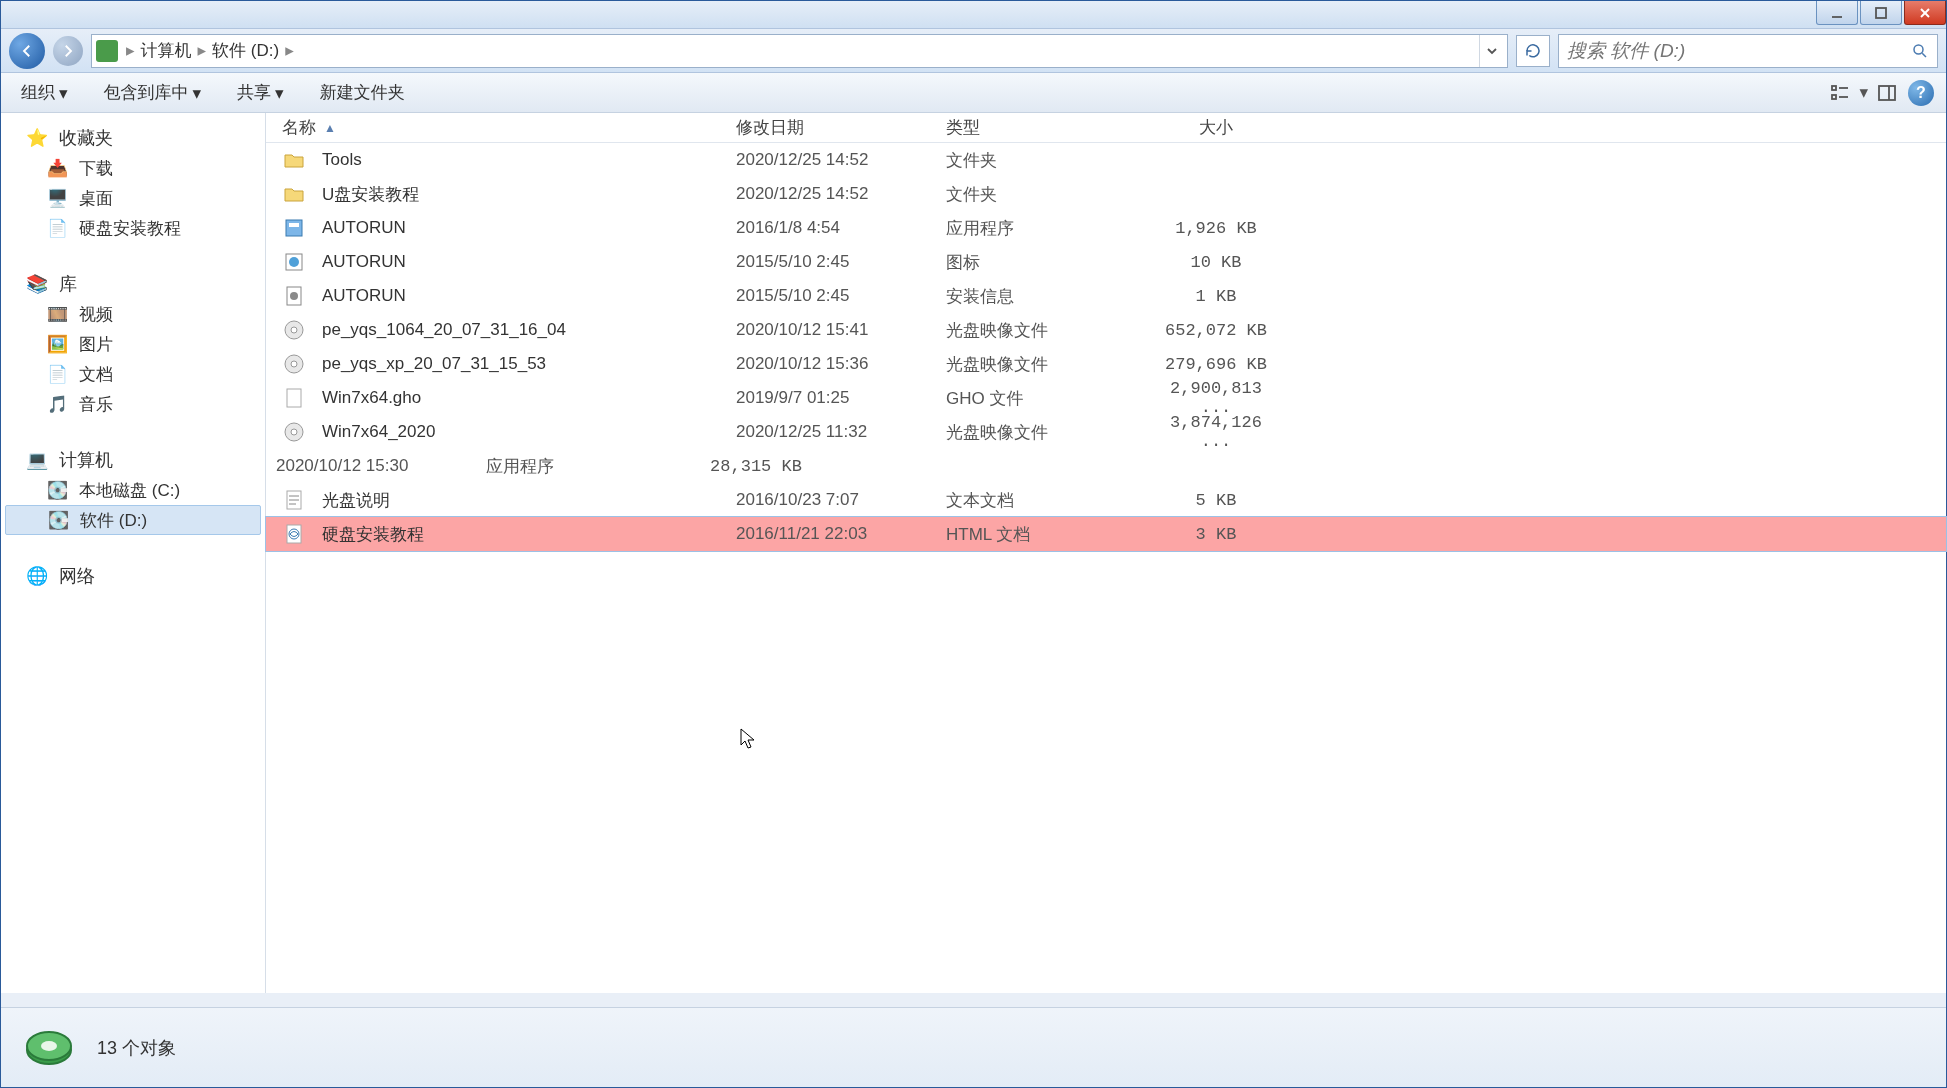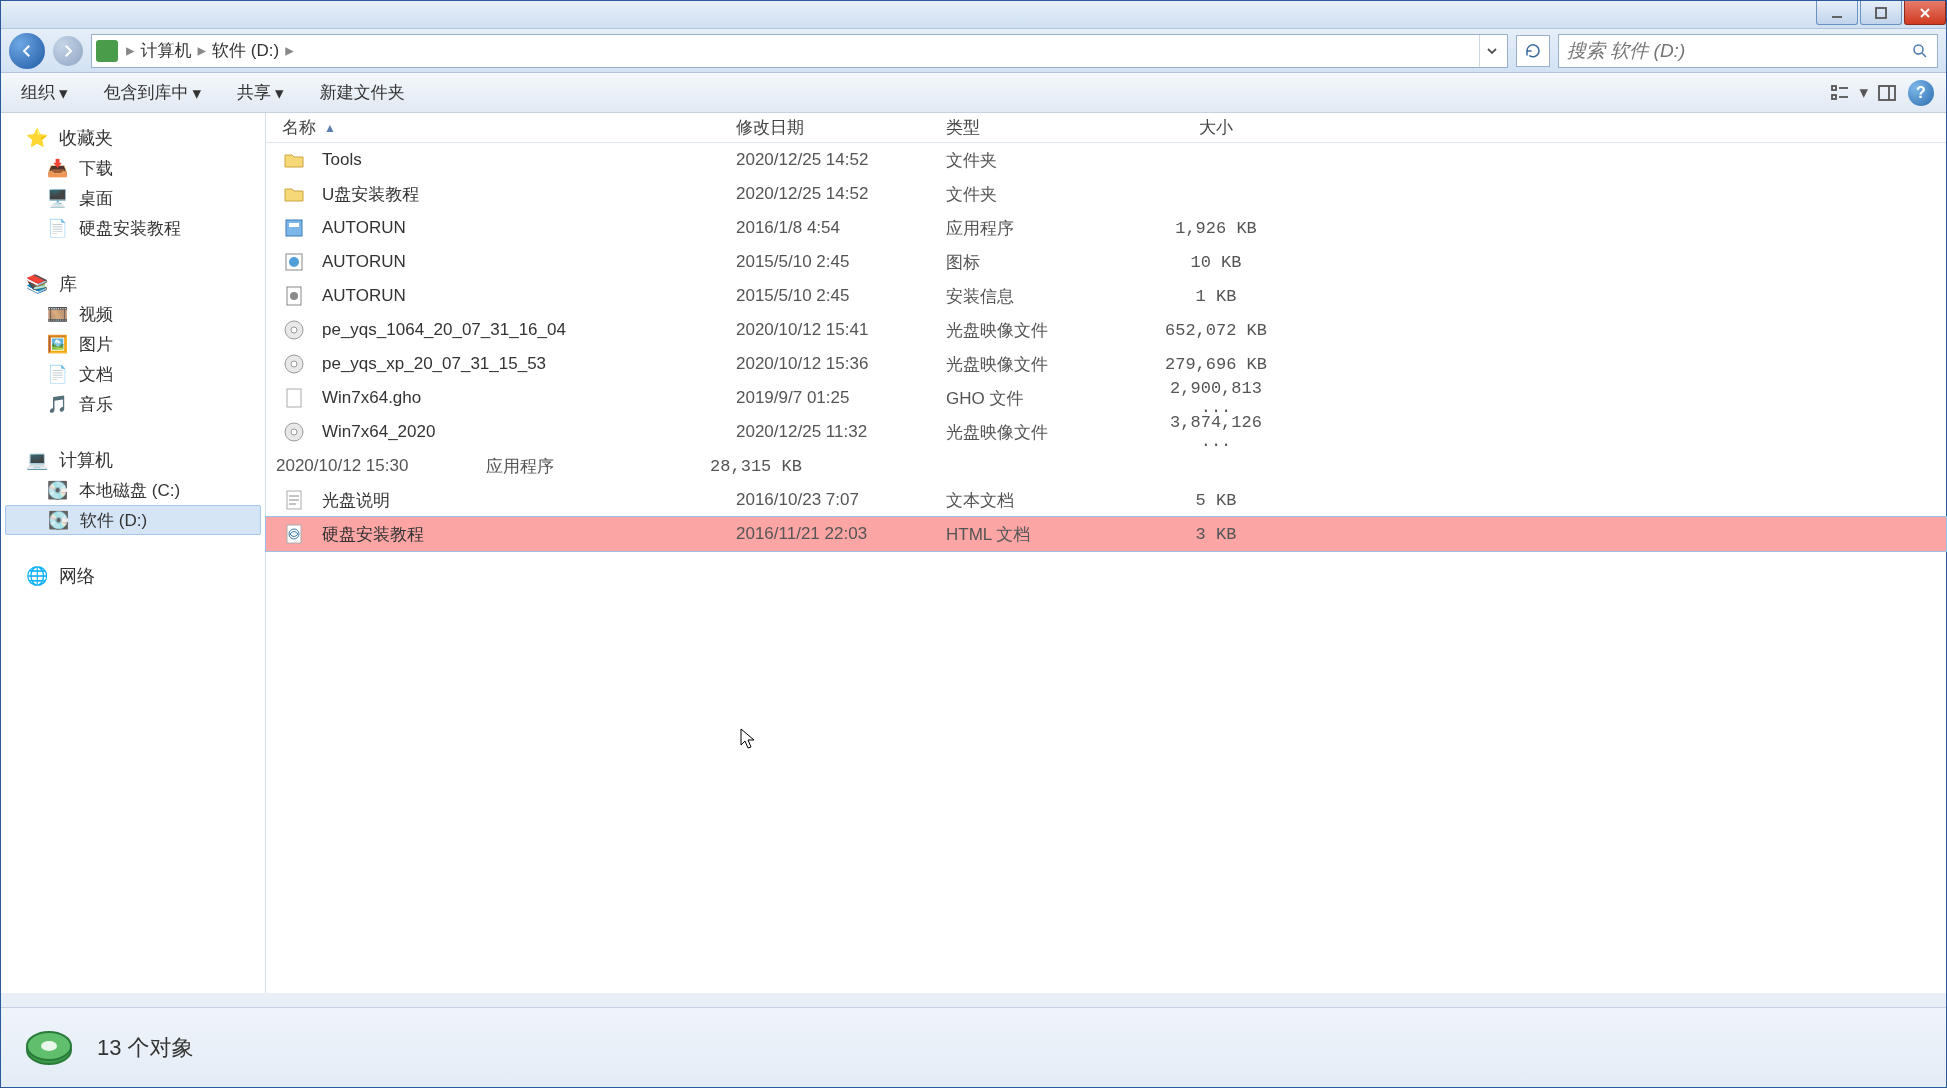--- a/index.html
+++ b/index.html
@@ -133,21 +133,21 @@
 
 
 .statusbar {
   position: absolute; bottom: 0; left: 0; right: 0;
   height: 80px;
   background: linear-gradient(#eff4fa,#e3ecf6);
   border-top: 1px solid #c6d2e1;
   display: flex; align-items: center; padding: 0 20px; gap: 20px;
 }
 .status-ico { width: 56px; height: 56px; display:flex; align-items:center; justify-content:center; }
-.status-text { font-size: 22px; color: #333; }
+.status-text { font-size: 18px; color: #333; }
 
 
 .cursor {
   position: absolute; left: 740px; top: 728px;
   width: 18px; height: 22px;
   pointer-events: none;
 }
 
 
 .stroke { stroke: #555; fill: none; stroke-width: 1.8; }

